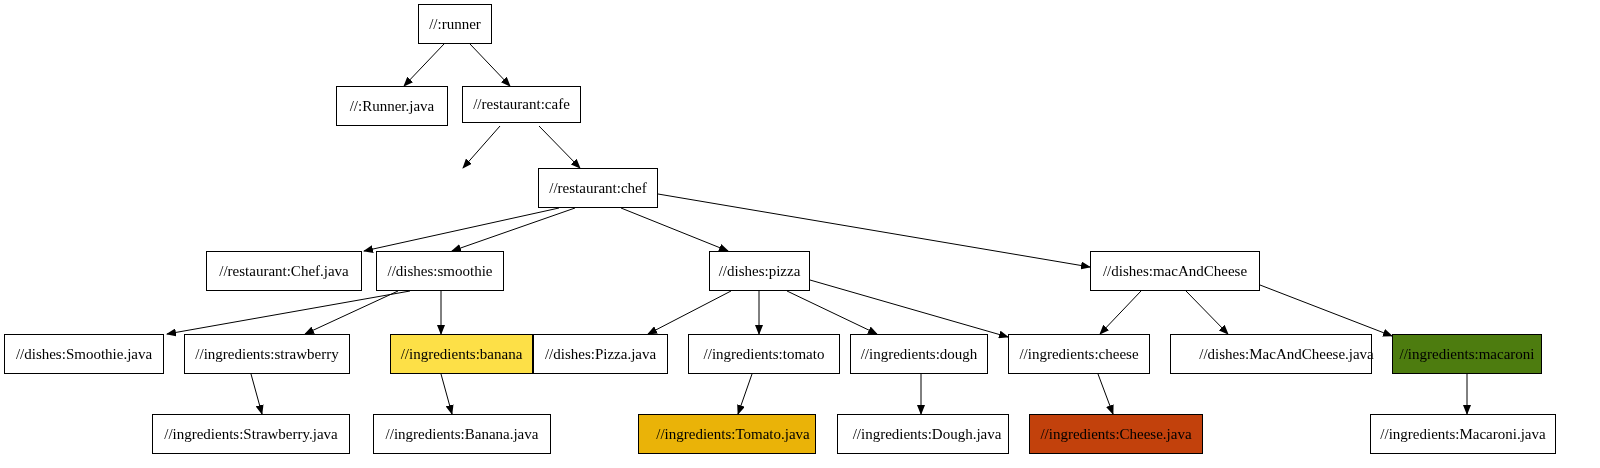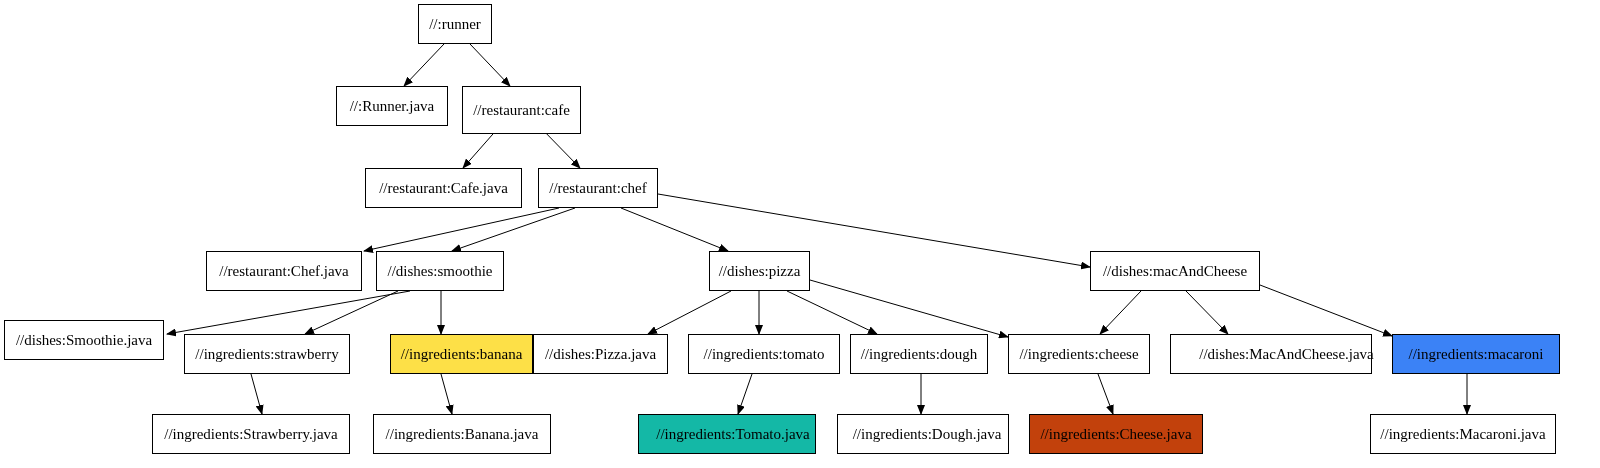--- a/index.html
+++ b/index.html
@@ -86,42 +86,39 @@
         <line x1="1467" y1="374" x2="1467" y2="414" stroke="#000000" stroke-width="1" marker-end="url(#arrowhead)"></line>
       </g>
   </svg>
   <div id="node-layer">
       <div class="graph-node" style="left: 418px; top: 4px; width: 74px; height: 40px; border-color: rgb(0, 0, 0); background: rgb(255, 255, 255);">
         <span class="graph-node-label">//:runner</span>
       </div>
       <div class="graph-node" style="left: 336px; top: 86px; width: 112px; height: 40px; border-color: rgb(0, 0, 0); background: rgb(255, 255, 255);">
         <span class="graph-node-label">//:Runner.java</span>
       </div>
-      <div class="graph-node" style="left: 462px; top: 86px; width: 119px; height: 48px; border-color: rgb(0, 0, 0); background: rgb(255, 255, 255);">
+      <div class="graph-node" style="left: 462px; top: 86px; width: 119px; height: 37px; border-color: rgb(0, 0, 0); background: rgb(255, 255, 255);">
         <span class="graph-node-label">//restaurant:cafe</span>
-      </div>
-      <div class="graph-node" style="left: 365px; top: 168px; width: 157px; height: 40px; border-color: rgb(0, 0, 0); background: rgb(255, 255, 255);">
-        <span class="graph-node-label">//restaurant:Cafe.java</span>
       </div>
       <div class="graph-node" style="left: 538px; top: 168px; width: 120px; height: 40px; border-color: rgb(0, 0, 0); background: rgb(255, 255, 255);">
         <span class="graph-node-label">//restaurant:chef</span>
       </div>
       <div class="graph-node" style="left: 206px; top: 251px; width: 156px; height: 40px; border-color: rgb(0, 0, 0); background: rgb(255, 255, 255);">
         <span class="graph-node-label">//restaurant:Chef.java</span>
       </div>
       <div class="graph-node" style="left: 376px; top: 251px; width: 128px; height: 40px; border-color: rgb(0, 0, 0); background: rgb(255, 255, 255);">
         <span class="graph-node-label">//dishes:smoothie</span>
       </div>
       <div class="graph-node" style="left: 709px; top: 251px; width: 101px; height: 40px; border-color: rgb(0, 0, 0); background: rgb(255, 255, 255);">
         <span class="graph-node-label">//dishes:pizza</span>
       </div>
       <div class="graph-node" style="left: 1090px; top: 251px; width: 170px; height: 40px; border-color: rgb(0, 0, 0); background: rgb(255, 255, 255);">
         <span class="graph-node-label">//dishes:macAndCheese</span>
       </div>
-      <div class="graph-node" style="left: 4px; top: 320px; width: 160px; height: 40px; border-color: rgb(0, 0, 0); background: rgb(255, 255, 255);">
+      <div class="graph-node" style="left: 4px; top: 334px; width: 160px; height: 40px; border-color: rgb(0, 0, 0); background: rgb(255, 255, 255);">
         <span class="graph-node-label">//dishes:Smoothie.java</span>
       </div>
       <div class="graph-node" style="left: 184px; top: 334px; width: 166px; height: 40px; border-color: rgb(0, 0, 0); background: rgb(255, 255, 255);">
         <span class="graph-node-label">//ingredients:strawberry</span>
       </div>
       <div class="graph-node" style="left: 370px; top: 334px; width: 143px; height: 40px; border-color: rgb(0, 0, 0); background: #fde047; margin-left: 20px;">
         <span class="graph-node-label">//ingredients:banana</span>
       </div>
       <div class="graph-node" style="left: 533px; top: 334px; width: 135px; height: 40px; border-color: rgb(0, 0, 0); background: rgb(255, 255, 255);">
         <span class="graph-node-label">//dishes:Pizza.java</span>
@@ -131,30 +128,30 @@
       </div>
       <div class="graph-node" style="left: 850px; top: 334px; width: 138px; height: 40px; border-color: rgb(0, 0, 0); background: rgb(255, 255, 255);">
         <span class="graph-node-label">//ingredients:dough</span>
       </div>
       <div class="graph-node" style="left: 1008px; top: 334px; width: 142px; height: 40px; border-color: rgb(0, 0, 0); background: rgb(255, 255, 255);">
         <span class="graph-node-label">//ingredients:cheese</span>
       </div>
       <div class="graph-node" style="left: 1170px; top: 334px; width: 202px; height: 40px; border-color: rgb(0, 0, 0); background: rgb(255, 255, 255); padding-left: 31px;">
         <span class="graph-node-label">//dishes:MacAndCheese.java</span>
       </div>
-      <div class="graph-node" style="left: 1392px; top: 334px; width: 168px; height: 40px; border-color: rgb(0, 0, 0); background: #3b82f6;">
+      <div class="graph-node" style="left: 1392px; top: 334px; width: 150px; height: 40px; border-color: rgb(0, 0, 0); background: #4d7c0f;">
         <span class="graph-node-label">//ingredients:macaroni</span>
       </div>
       <div class="graph-node" style="left: 152px; top: 414px; width: 198px; height: 40px; border-color: rgb(0, 0, 0); background: rgb(255, 255, 255);">
         <span class="graph-node-label">//ingredients:Strawberry.java</span>
       </div>
       <div class="graph-node" style="left: 373px; top: 414px; width: 178px; height: 40px; border-color: rgb(0, 0, 0); background: rgb(255, 255, 255);">
         <span class="graph-node-label">//ingredients:Banana.java</span>
       </div>
-      <div class="graph-node" style="left: 638px; top: 414px; width: 178px; height: 40px; border-color: rgb(0, 0, 0); background: #14b8a6; padding-left: 12px;">
+      <div class="graph-node" style="left: 638px; top: 414px; width: 178px; height: 40px; border-color: rgb(0, 0, 0); background: #eab308; padding-left: 12px;">
         <span class="graph-node-label">//ingredients:Tomato.java</span>
       </div>
       <div class="graph-node" style="left: 837px; top: 414px; width: 172px; height: 40px; border-color: rgb(0, 0, 0); background: rgb(255, 255, 255); padding-left: 8px;">
         <span class="graph-node-label">//ingredients:Dough.java</span>
       </div>
       <div class="graph-node" style="left: 1029px; top: 414px; width: 174px; height: 40px; border-color: rgb(0, 0, 0); background: #c2410c;">
         <span class="graph-node-label">//ingredients:Cheese.java</span>
       </div>
       <div class="graph-node" style="left: 1370px; top: 414px; width: 186px; height: 40px; border-color: rgb(0, 0, 0); background: rgb(255, 255, 255);">
         <span class="graph-node-label">//ingredients:Macaroni.java</span>

